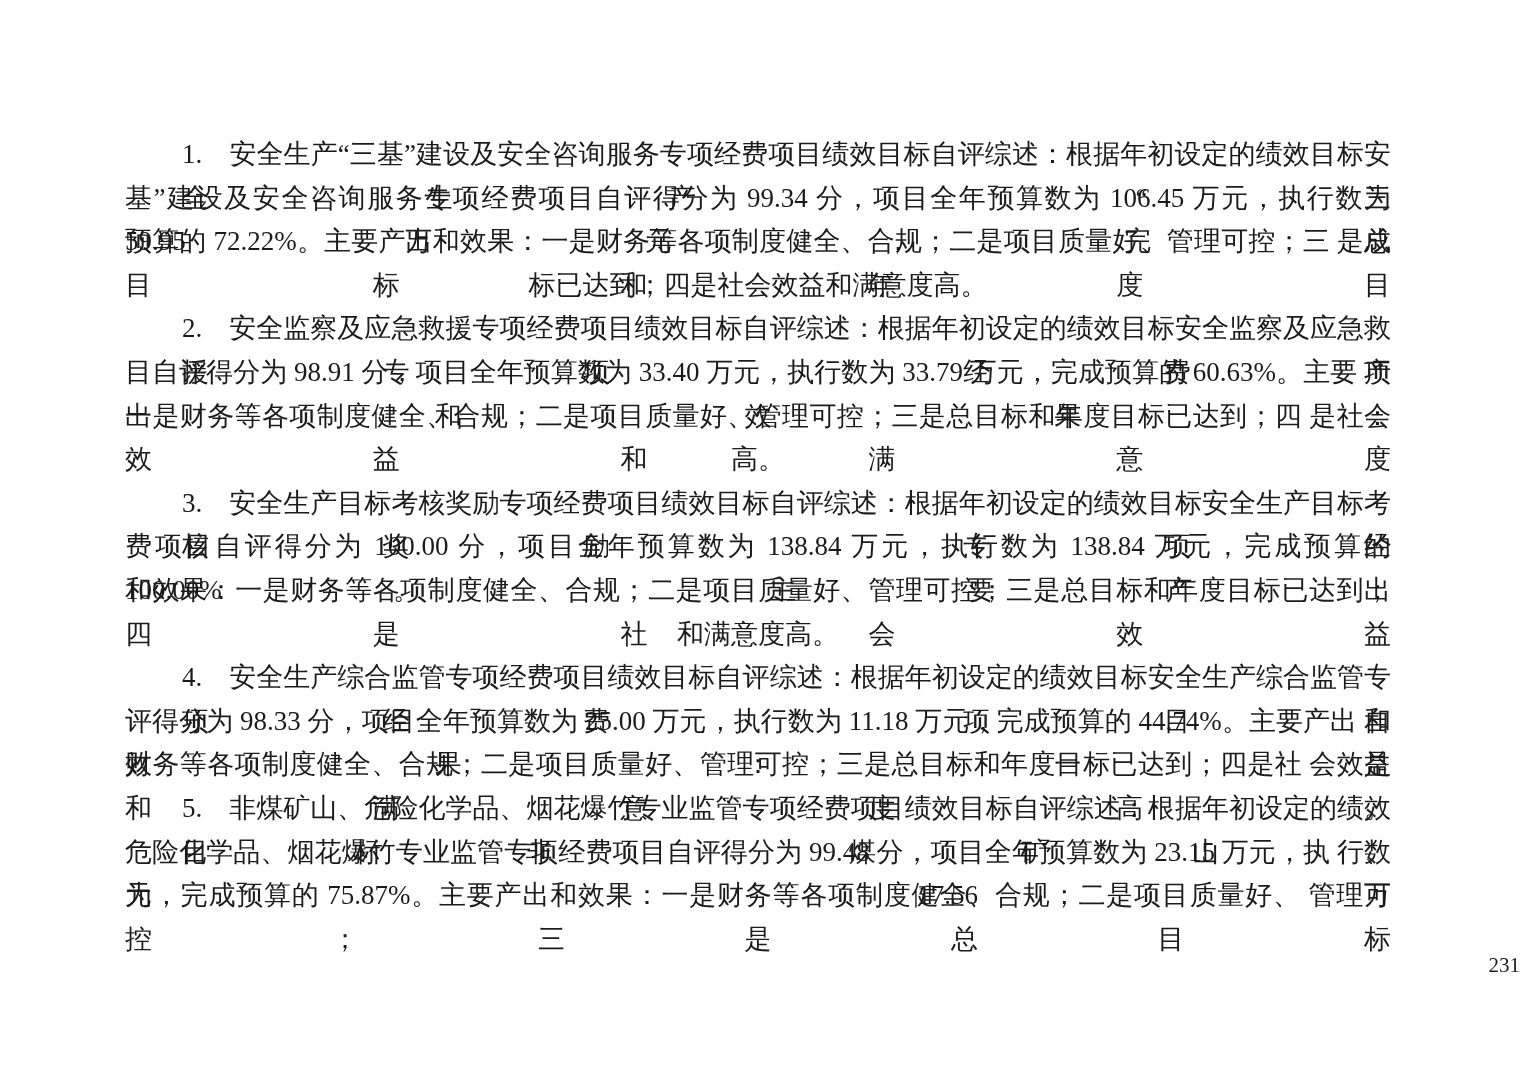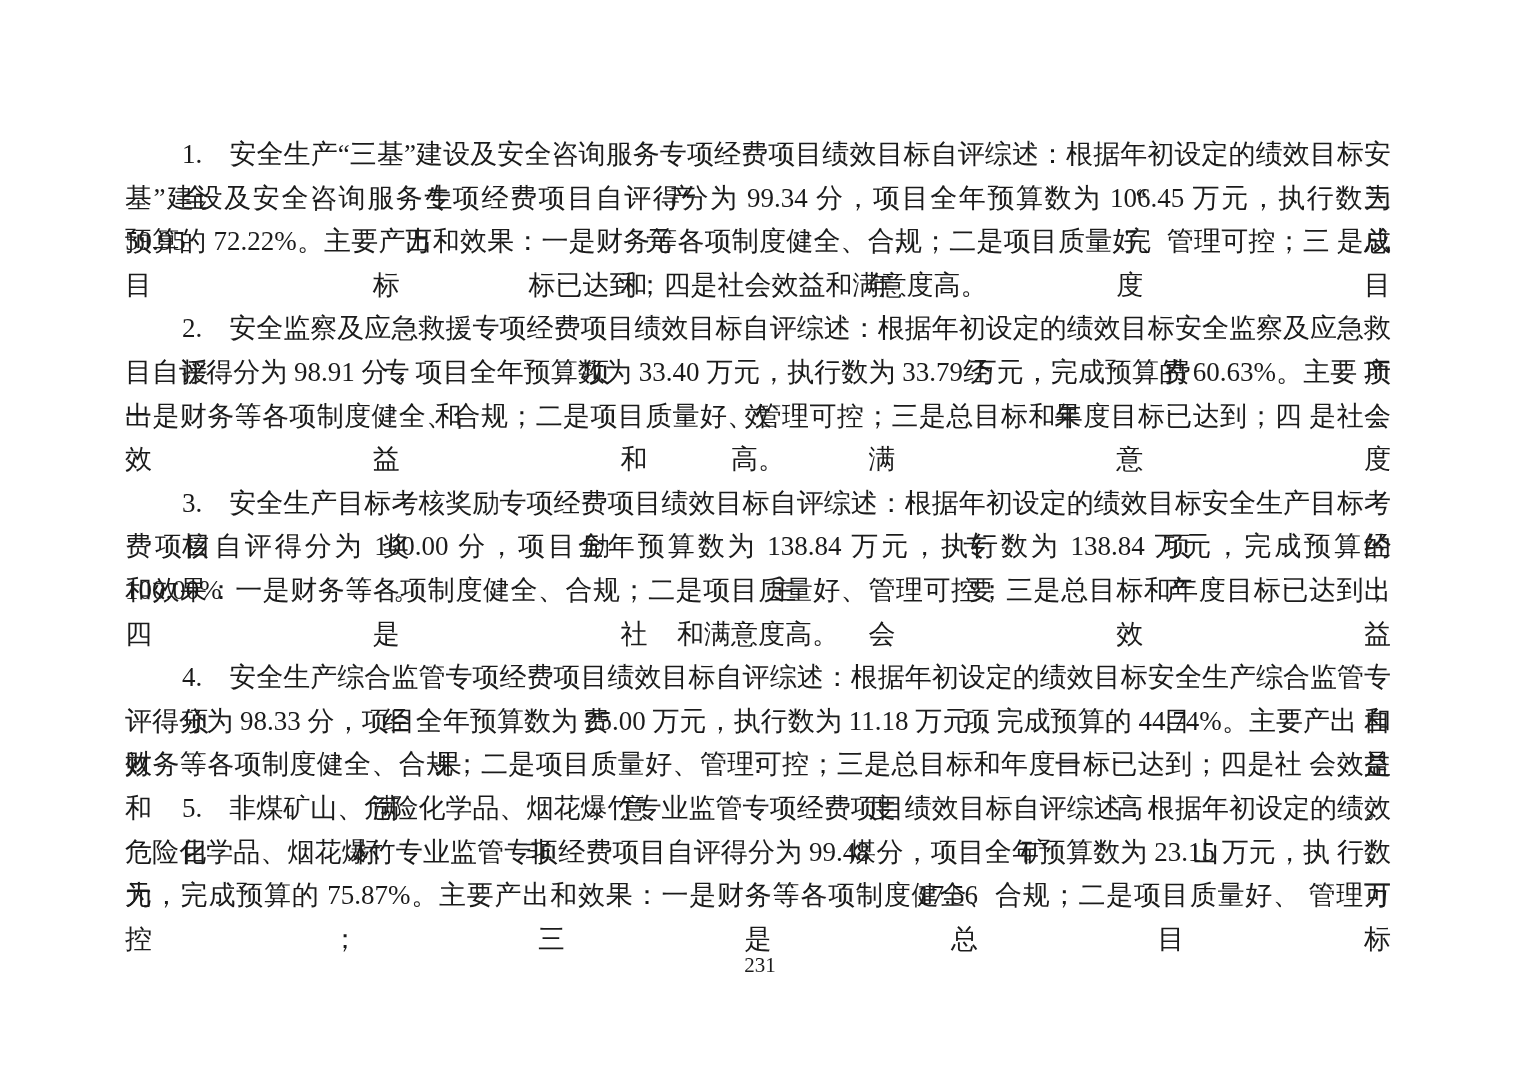--- a/index.html
+++ b/index.html
@@ -35,21 +35,21 @@
     text-align-last: justify;
   }
   .line.indent {
     padding-left: 57px;
   }
   .page-number {
     position: absolute;
     top: 953px;
     left: 0;
     width: 100%;
-    text-align: center;
+    text-align: right;
     font-size: 21px;
     color: #1b1b1b;
   }
 </style>
 </head>
 <body>
 
 <div class="page">
   <div class="text-block">
 

